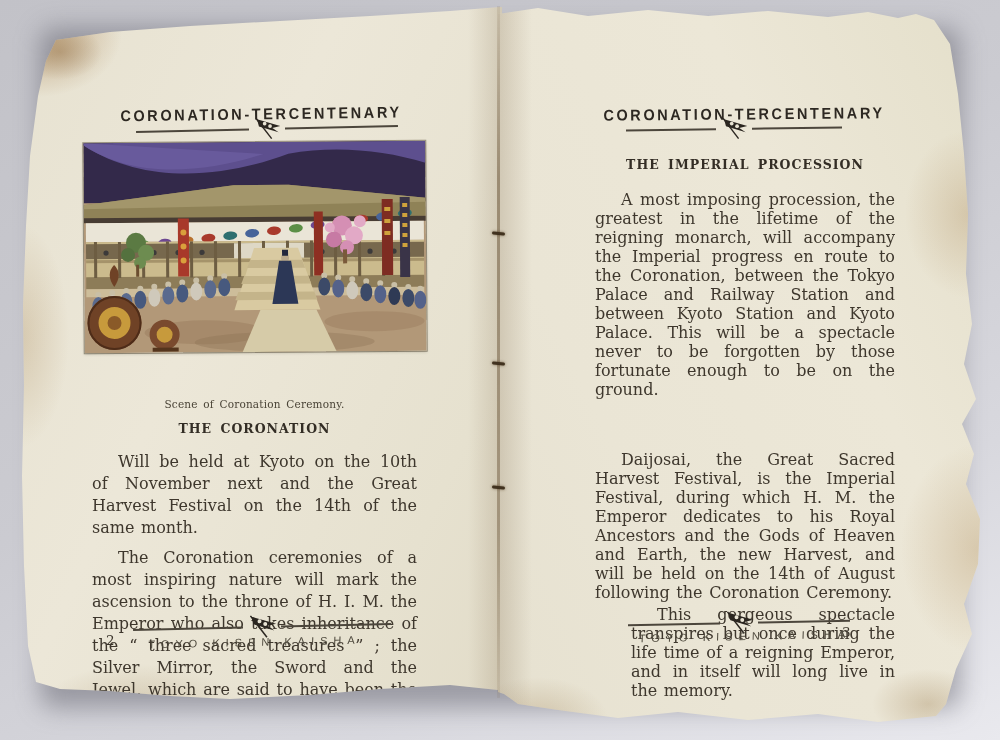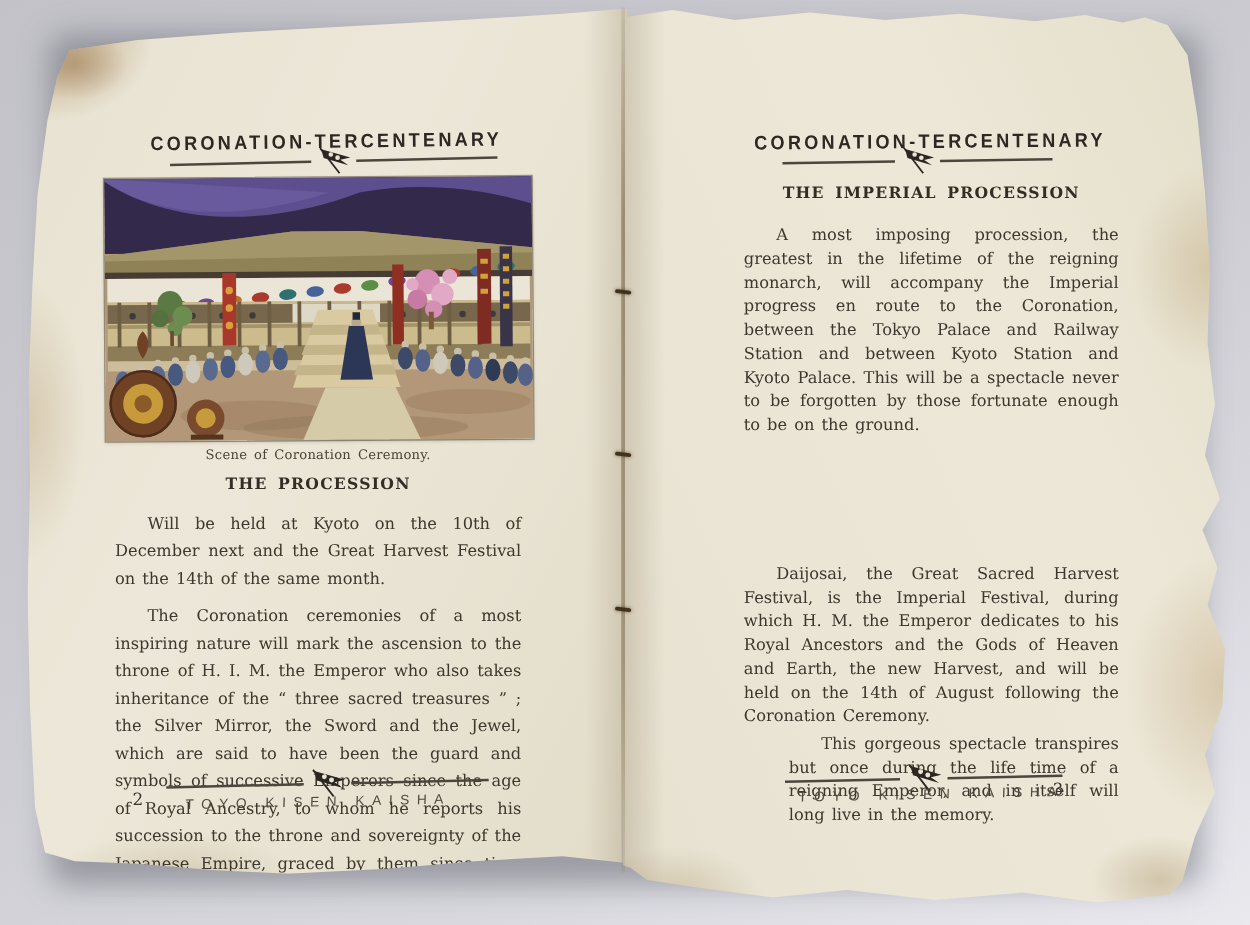--- a/index.html
+++ b/index.html
@@ -69,24 +69,24 @@
     position:absolute;width:100%;text-align:center;
     font-family:"Liberation Sans", sans-serif;font-size:14.5px;font-weight:700;
     letter-spacing:2.6px;color:#2d2822;transform:scaleY(1.08);
   }
   .hr-flag{position:absolute;display:flex;align-items:center;height:26px;}
   .hr-flag .ln{flex:1;height:1.4px;background:#4c463c;}
   .hr-flag svg{margin:0 2px;position:relative;top:-1px;}
 
   .section-heading{
     font-family:"DejaVu Serif", serif;font-weight:700;font-size:12.5px;
-    letter-spacing:1px;word-spacing:3px;color:#332d25;text-align:center;margin:0;
+    letter-spacing:1px;word-spacing:3px;color:#332d25;text-align:center;margin:11px;
   }
   .body-par{
-    margin:0;font-size:13px;line-height:22px;text-align:justify;
+    margin:0;font-size:16px;line-height:22px;text-align:justify;
     text-indent:26px;word-spacing:1.5px;color:#3e372d;
   }
   .page-right .body-par{line-height:19px;}
   .caption{
     font-size:10.5px;color:#4a4437;text-align:center;word-spacing:2px;letter-spacing:.2px;
   }
   .company{
     font-family:"Liberation Sans", sans-serif;font-size:11px;font-weight:500;
     letter-spacing:6px;color:#4f4a3e;text-align:center;transform:rotate(-1.2deg) skewX(-3deg);
   }
@@ -95,21 +95,21 @@
   
   .photo{
     position:absolute;left:64px;top:136px;width:342px;height:210px;
     outline:1px solid rgba(88,78,58,.55);transform:rotate(-.4deg);
     box-shadow:0 1px 3px rgba(70,60,40,.3);
   }
   .photo svg{display:block;width:100%;height:100%;}
 
   
   .l-body{position:absolute;top:352px;left:72px;width:325px;}
-  .l-body .caption{margin-bottom:9px;}
+  .l-body .caption{margin-bottom:9px;margin-top:40px;}
   .l-body .section-heading{margin-bottom:15px;}
   .l-body .body-par + .body-par{margin-top:8px;}
 
   
   .r-sec{position:absolute;left:97px;width:300px;}
   .r-sec .section-heading{margin-bottom:18px;}
   .r-sec .body-par + .body-par{margin-top:3px;margin-left:36px;}
 </style>
 </head>
 <body>
@@ -350,22 +350,22 @@
           <circle cx="80" cy="192" r="15" fill="#7a4a2e"></circle>
           <circle cx="80" cy="192" r="8" fill="#c79a3c"></circle>
           <rect x="70" y="204" width="22" height="5" fill="#553category21a" opacity="0"></rect>
           <rect x="68" y="205" width="26" height="4" fill="#55351d"></rect>
         </g>
       </svg>
     </div>
 
     <div class="l-body">
       <div class="caption">Scene of Coronation Ceremony.</div>
-      <h3 class="section-heading">THE PROCESSION</h3>
-      <p class="body-par">Will be held at Kyoto on the 10th of December next and the Great Harvest Festival on the 14th of the same month.</p>
+      <h3 class="section-heading">THE CORONATION</h3>
+      <p class="body-par">Will be held at Kyoto on the 10th of November next and the Great Harvest Festival on the 14th of the same month.</p>
       <p class="body-par">The Coronation ceremonies of a most inspiring nature will mark the ascension to the throne of H. I. M. the Emperor who also takes inheritance of the “ three sacred treasures ” ; the Silver Mirror, the Sword and the Jewel, which are said to have been the guard and symbols of successive Emperors since the age of Royal Ancestry, to whom he reports his succession to the throne and sovereignty of the Japanese Empire, graced by them since time immemorial.</p>
     </div>
 
     <div class="hr-flag" style="left:113px;top:608px;width:258px;transform:rotate(-1.3deg);">
       <i class="ln"></i>
       <svg width="34" height="26" viewBox="0 0 36 26">
         <line x1="6" y1="2" x2="23" y2="25" stroke="#2b2620" stroke-width="1.6"></line>
         <polygon points="7,3 33,11 24,13 31,18 9,11" fill="#2b2620"></polygon>
         <circle cx="15.5" cy="8" r="2.1" fill="#e9e4d4"></circle>
         <circle cx="21.5" cy="11" r="2.1" fill="#e9e4d4"></circle>

